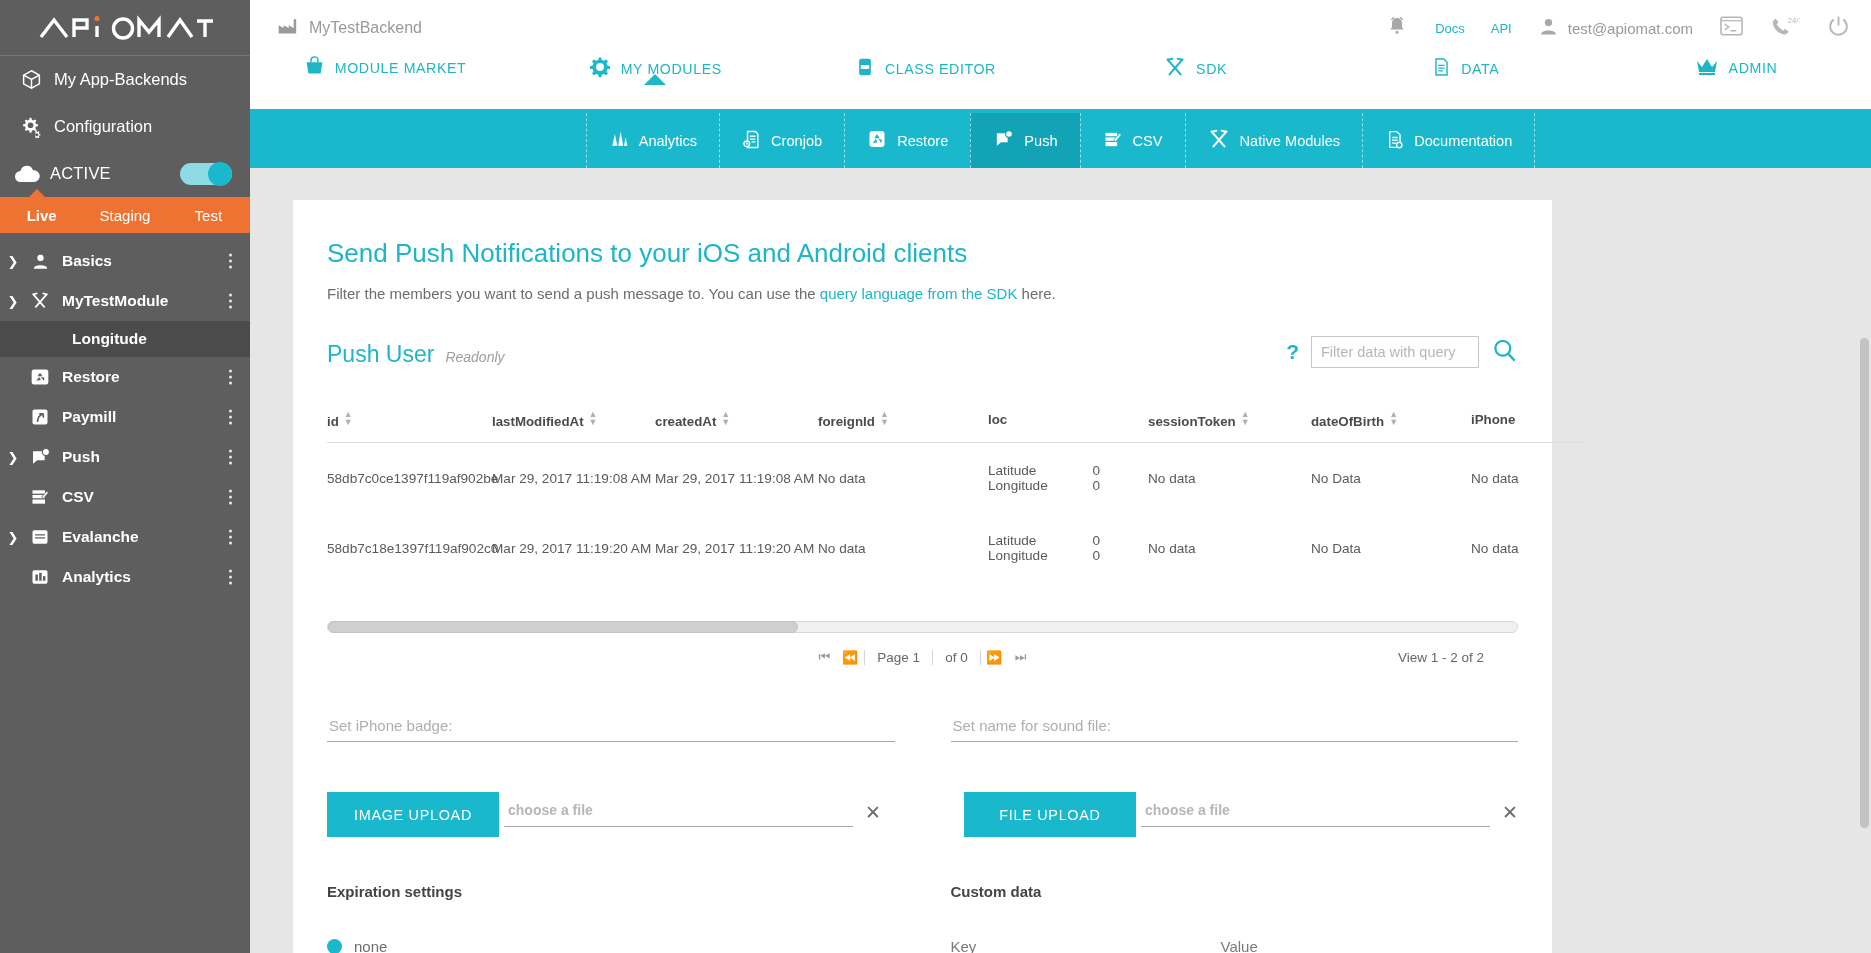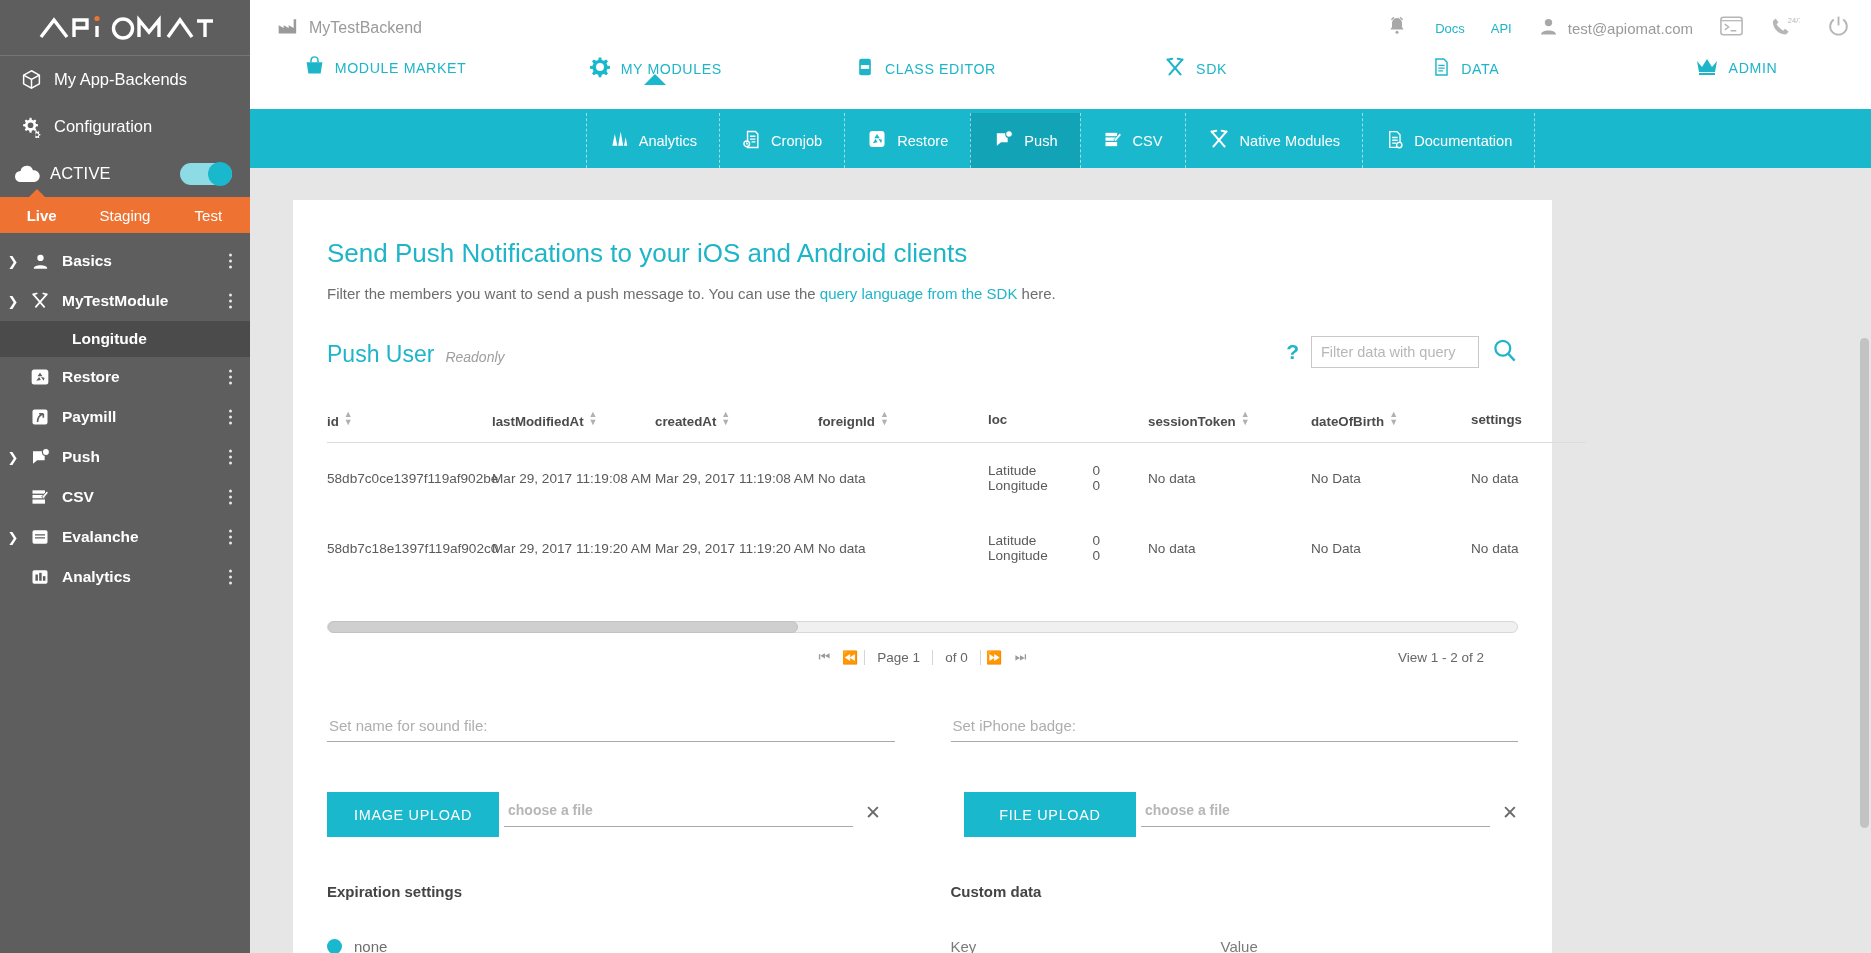--- a/index.html
+++ b/index.html
@@ -622,21 +622,21 @@
             </colgroup>
             <thead>
               <tr>
                 <th><span>id</span><span class="sortico">▲<br>▼</span></th>
                 <th><span>lastModifiedAt</span><span class="sortico">▲<br>▼</span></th>
                 <th><span>createdAt</span><span class="sortico">▲<br>▼</span></th>
                 <th><span>foreignId</span><span class="sortico">▲<br>▼</span></th>
                 <th><span>loc</span></th>
                 <th><span>sessionToken</span><span class="sortico">▲<br>▼</span></th>
                 <th><span>dateOfBirth</span><span class="sortico">▲<br>▼</span></th>
-                <th><span>settings</span></th>
+                <th><span>iPhone</span></th>
               </tr>
             </thead>
             <tbody>
               <tr>
                 <td>58db7c0ce1397f119af902be</td>
                 <td>Mar 29, 2017 11:19:08 AM</td>
                 <td>Mar 29, 2017 11:19:08 AM</td>
                 <td>No data</td>
                 <td>
                   <div class="loc-rows">
@@ -691,24 +691,24 @@
                 <span class="pcell" style="border-left:0">of 0</span>
                 <span class="pbtn">⏩</span>
                 <span class="pbtn">⏭</span>
               </div>
               <span class="pview">View 1 - 2 of 2</span>
             </div>
           </div>
 
           <div class="form-row">
             <div class="fcol">
+              <input class="uline" type="text" placeholder="Set iPhone badge:" style="">
+            </div>
+            <div class="fcol">
               <input class="uline" type="text" placeholder="Set name for sound file:" style="">
-            </div>
-            <div class="fcol">
-              <input class="uline" type="text" placeholder="Set iPhone badge:" style="">
             </div>
           </div>
 
           <div class="upload-row">
             <div class="ucol">
               <button class="ubtn">IMAGE UPLOAD</button>
               <div class="ufield">
                 <span class="fake">choose a file</span>
                 <span class="xclose">✕</span>
               </div>

